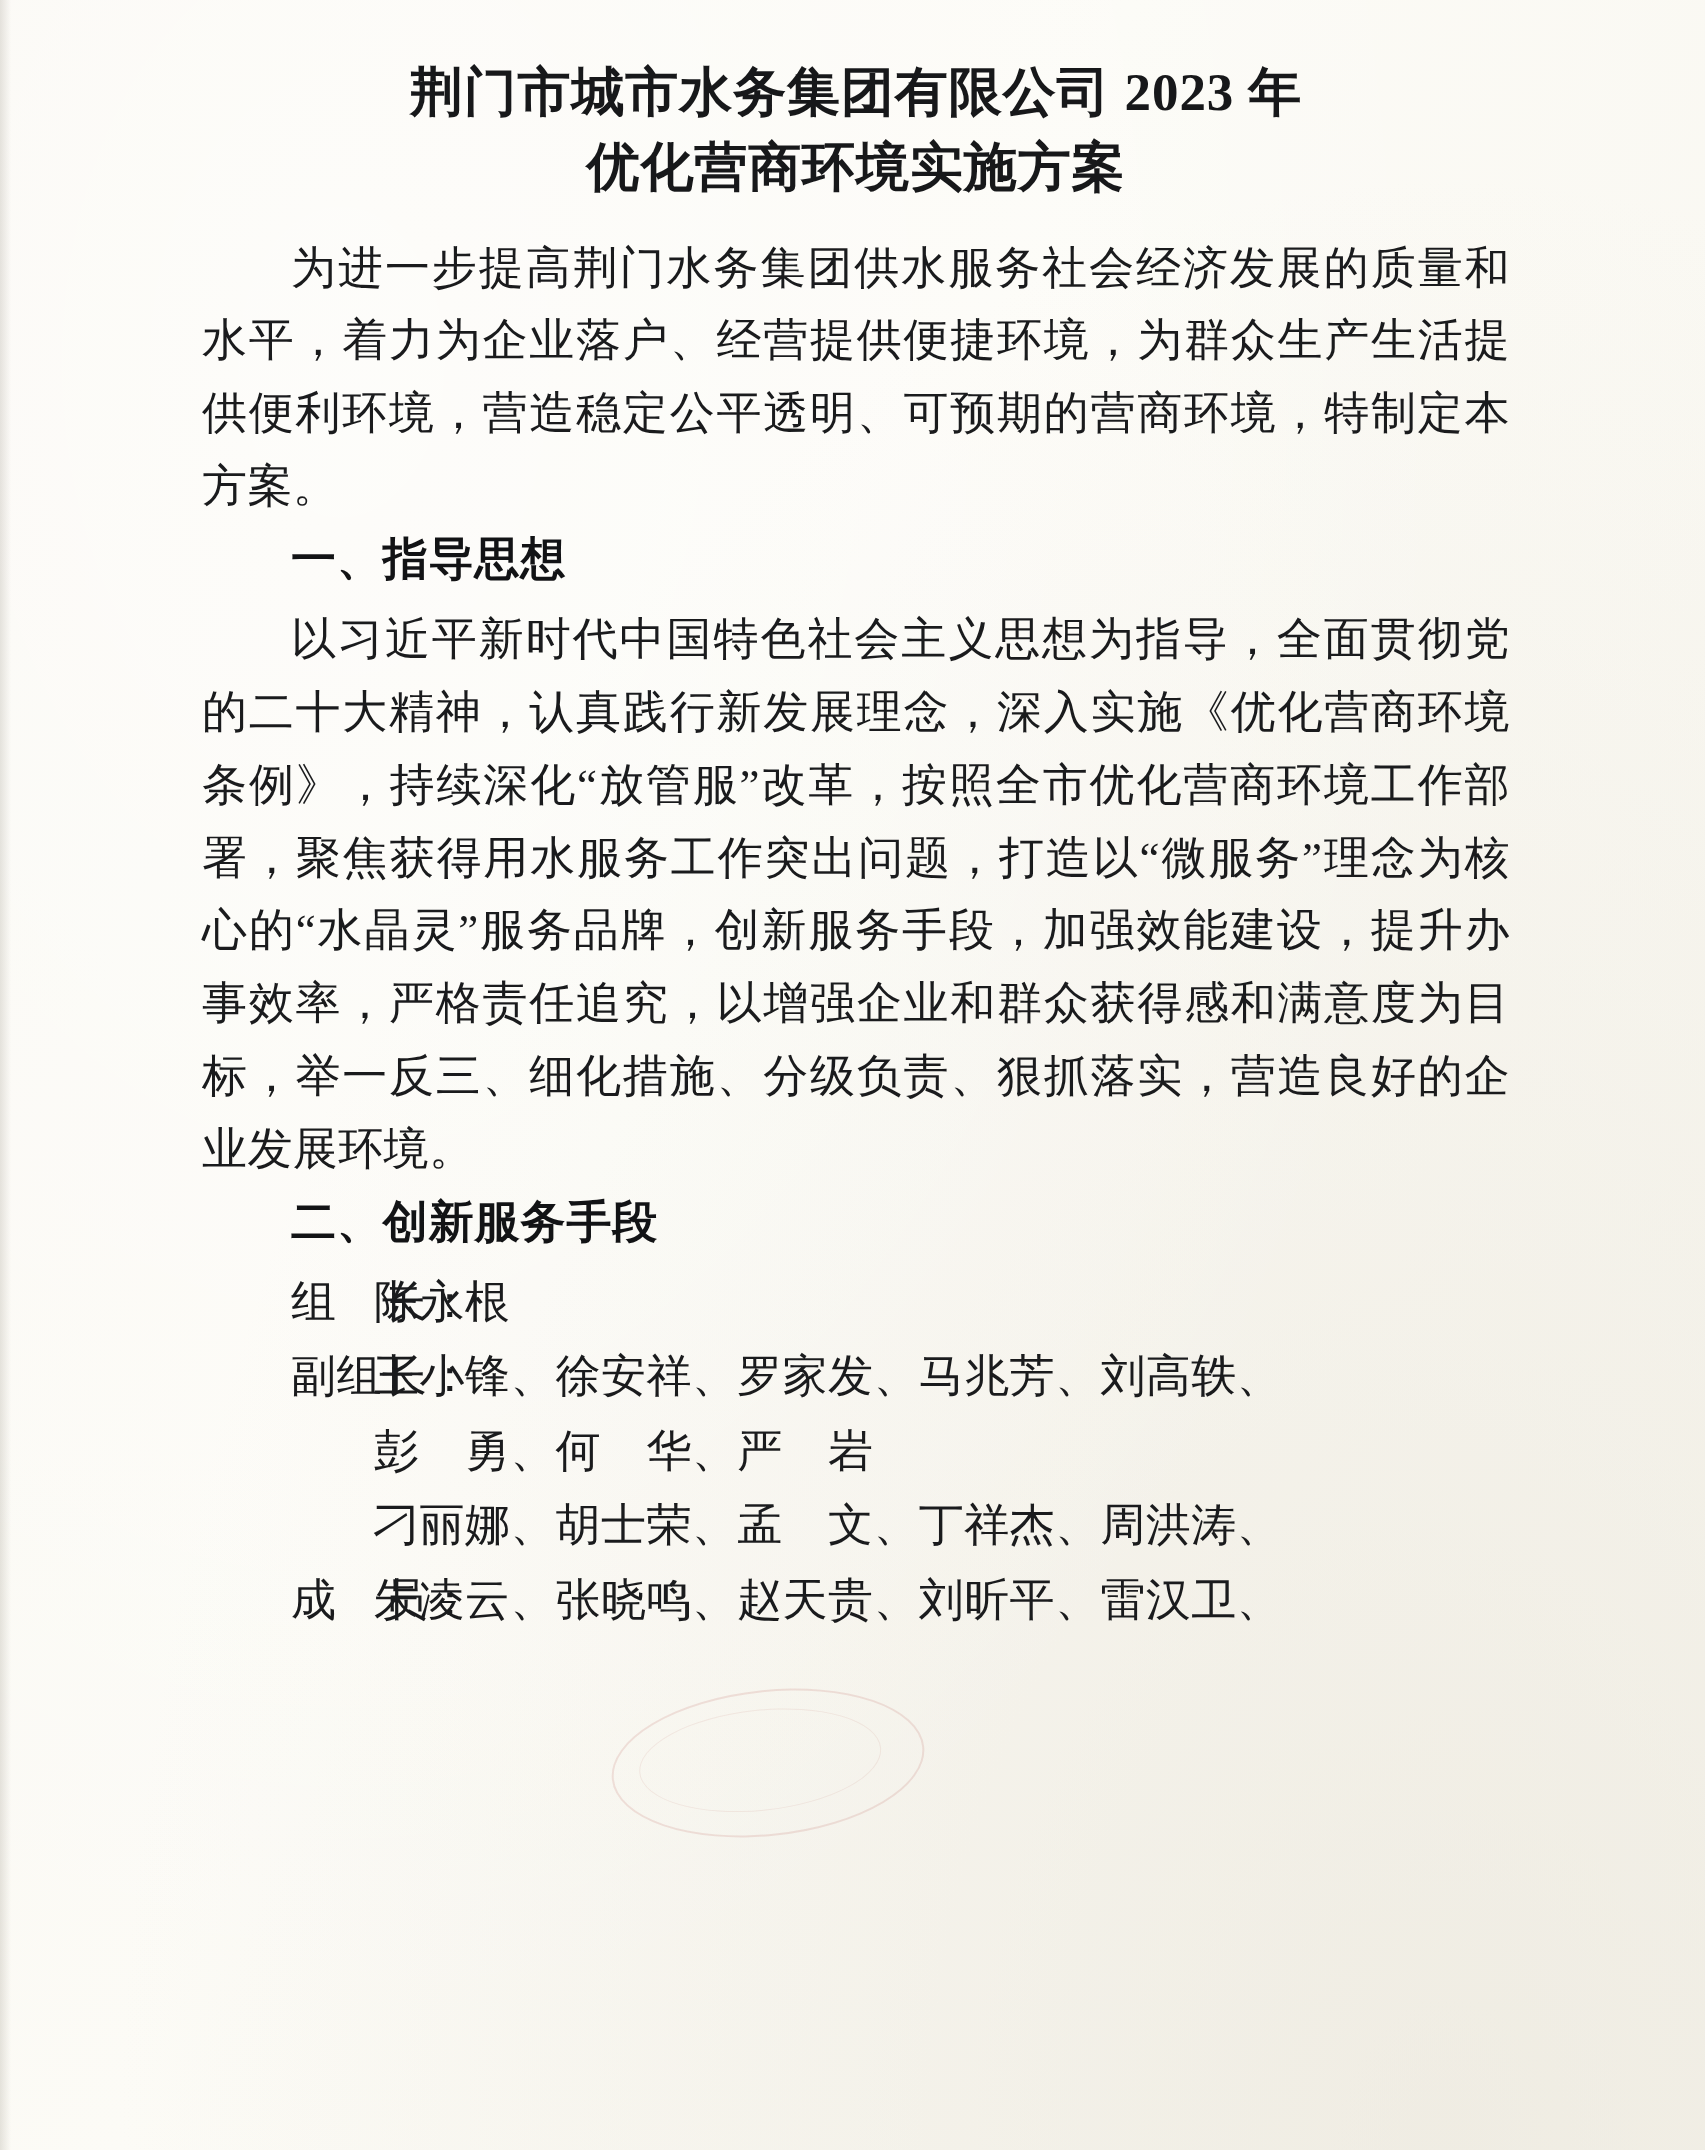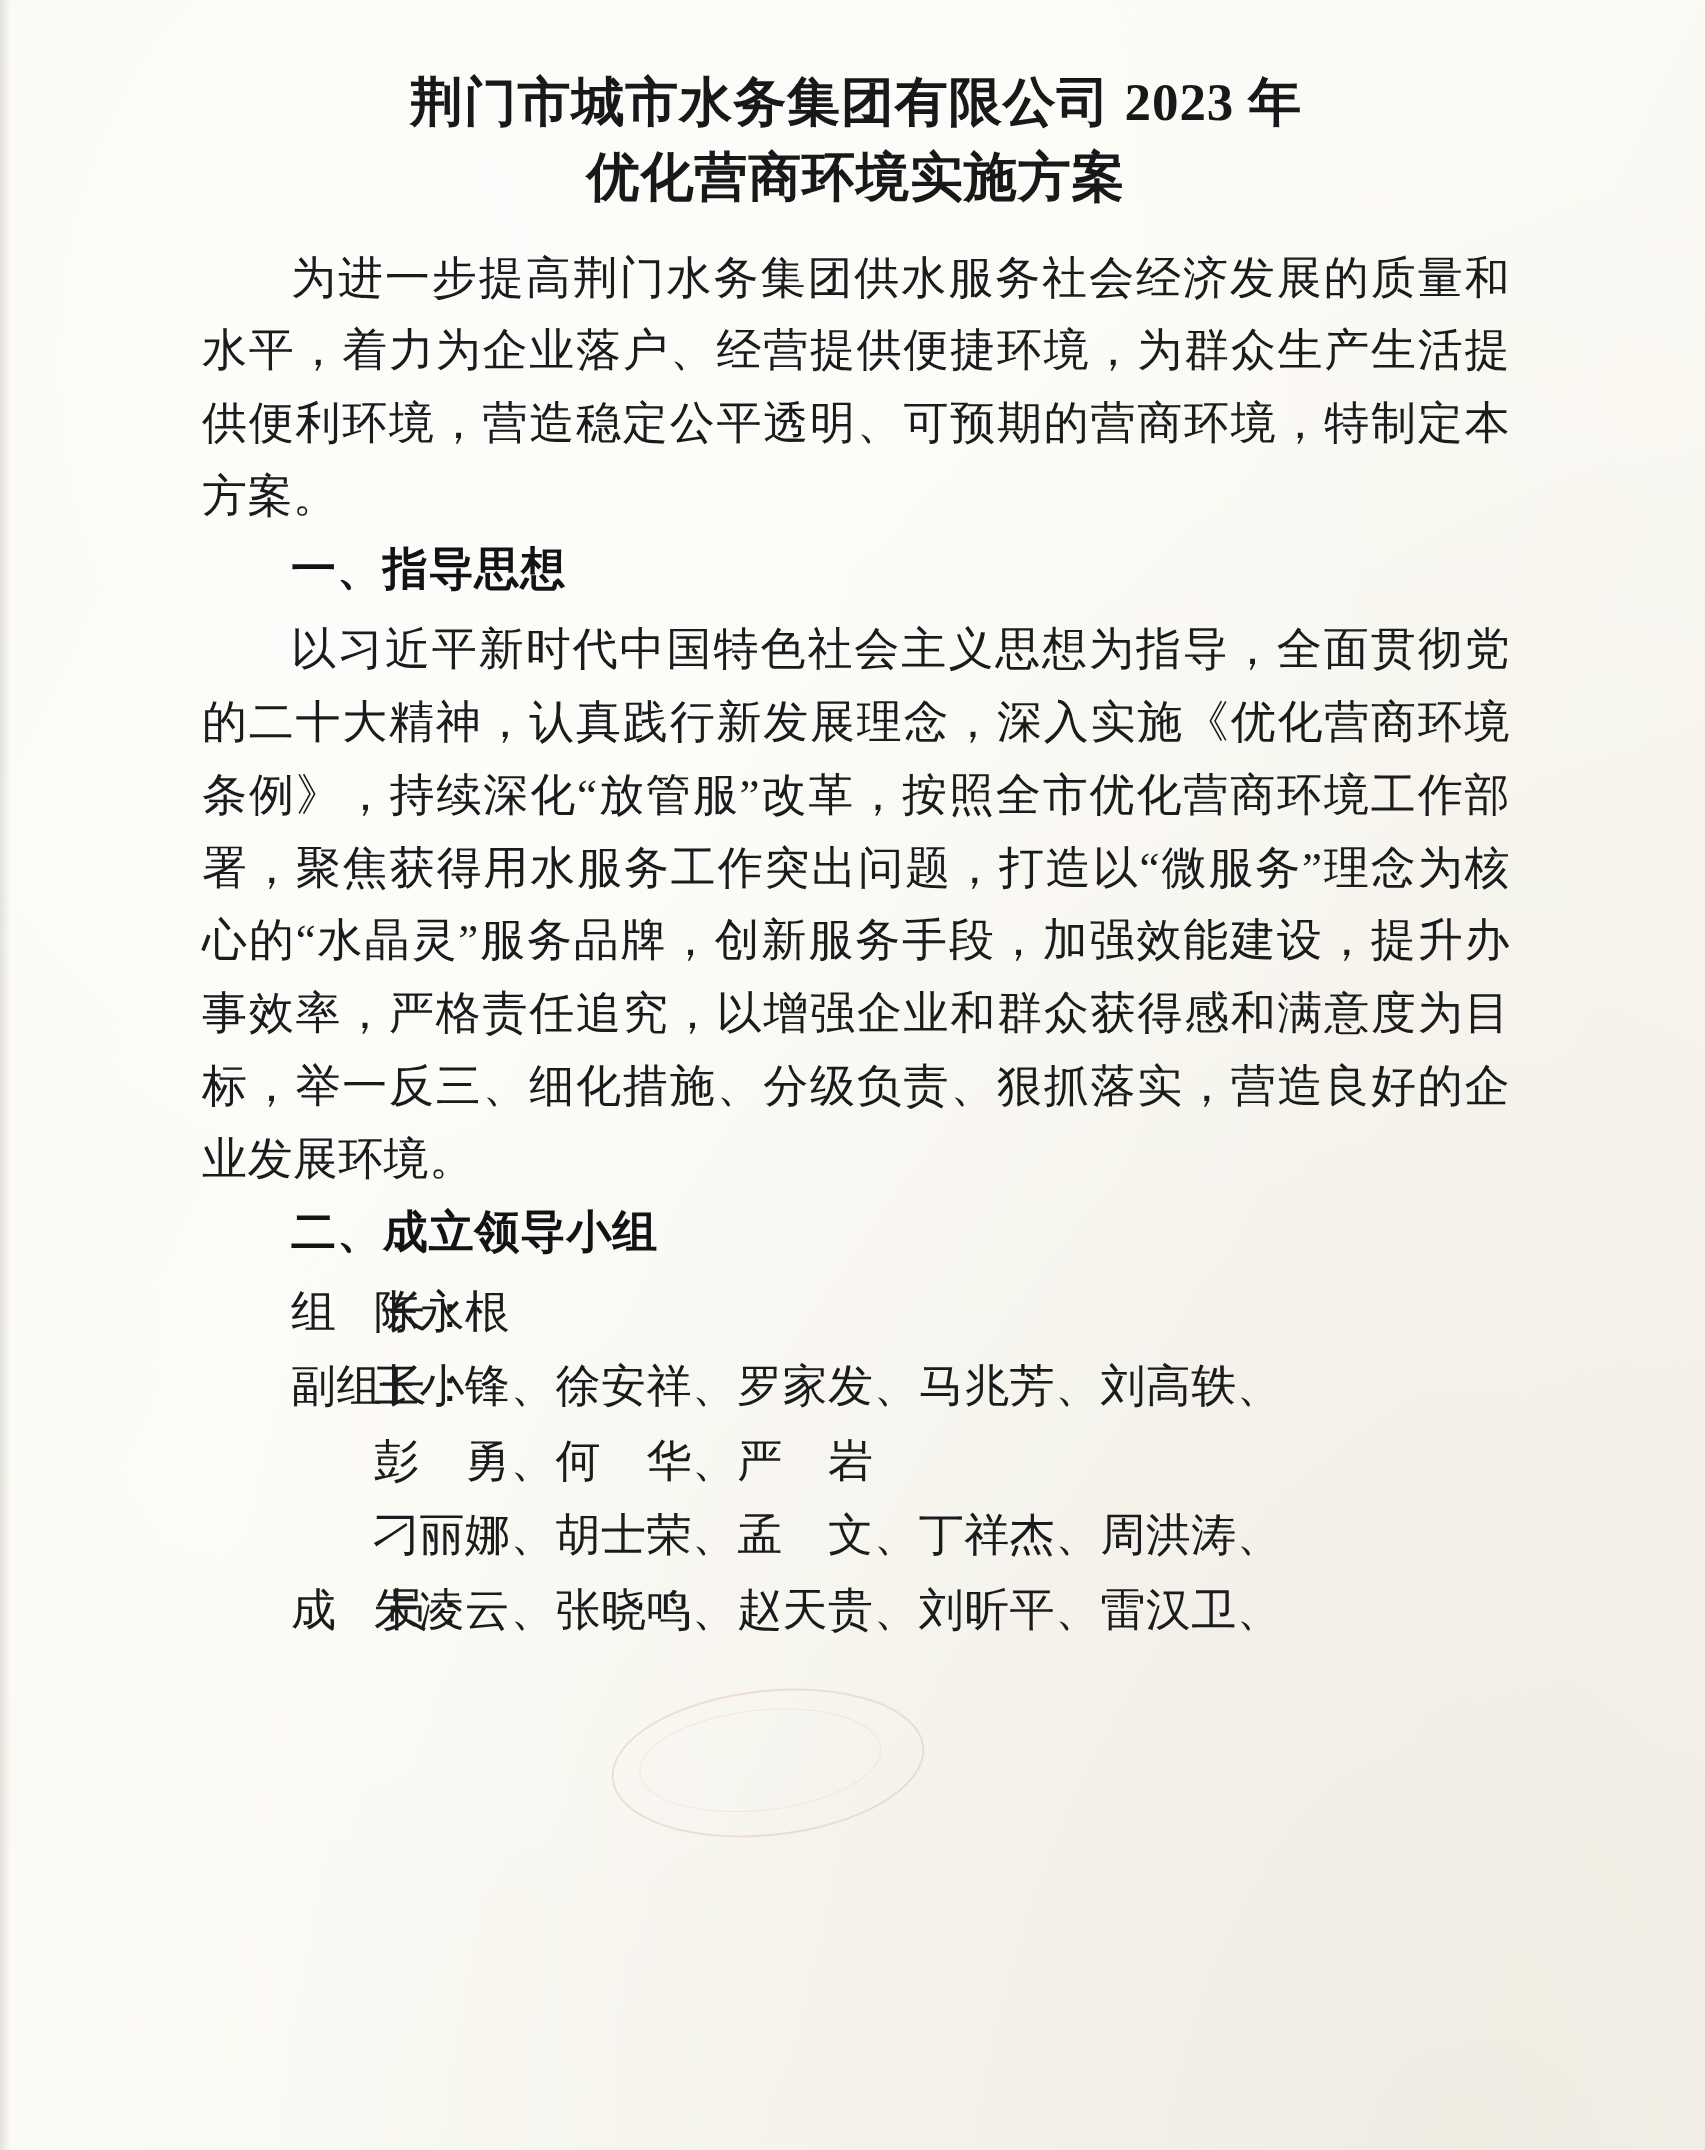--- a/index.html
+++ b/index.html
@@ -34,21 +34,21 @@
   .edge-shadow-left {
     position: absolute;
     top: 0; left: 0;
     width: 11.2px; height: 100%;
     background: linear-gradient(to right, rgba(120,112,96,0.18), rgba(120,112,96,0));
     pointer-events: none;
   }
   .content {
     position: absolute;
     left: 202px;
-    top: 65px;
+    top: 55px;
     width: 1308px;
   }
   .doc-title {
     text-align: center;
     font-family: "Liberation Serif", "DejaVu Serif", serif;
     font-weight: bold;
     font-size: 53px;
     line-height: 1.42;
     color: #17181a;
     letter-spacing: 0.9px;
@@ -141,21 +141,21 @@
     <h1 class="doc-title">
       <span class="line">荆门市城市水务集团有限公司 2023 年</span>
       <span class="line">优化营商环境实施方案</span>
     </h1>
 
     <p class="para">为进一步提高荆门水务集团供水服务社会经济发展的质量和水平，着力为企业落户、经营提供便捷环境，为群众生产生活提供便利环境，营造稳定公平透明、可预期的营商环境，特制定本方案。</p>
 
     <h2 class="section-heading">一、指导思想</h2>
     <p class="para">以习近平新时代中国特色社会主义思想为指导，全面贯彻党的二十大精神，认真践行新发展理念，深入实施《优化营商环境条例》，持续深化“放管服”改革，按照全市优化营商环境工作部署，聚焦获得用水服务工作突出问题，打造以“微服务”理念为核心的“水晶灵”服务品牌，创新服务手段，加强效能建设，提升办事效率，严格责任追究，以增强企业和群众获得感和满意度为目标，举一反三、细化措施、分级负责、狠抓落实，营造良好的企业发展环境。</p>
 
-    <h2 class="section-heading">二、成立领导小组</h2>
+    <h2 class="section-heading">二、创新服务手段</h2>
 
     <div class="roster">
 
       <div class="roster-row">
         <span class="roster-label">组　长：</span>
         <span class="roster-names">陈永根</span>
       </div>
 
       <div class="roster-row">
         <span class="roster-label">副组长：</span>

